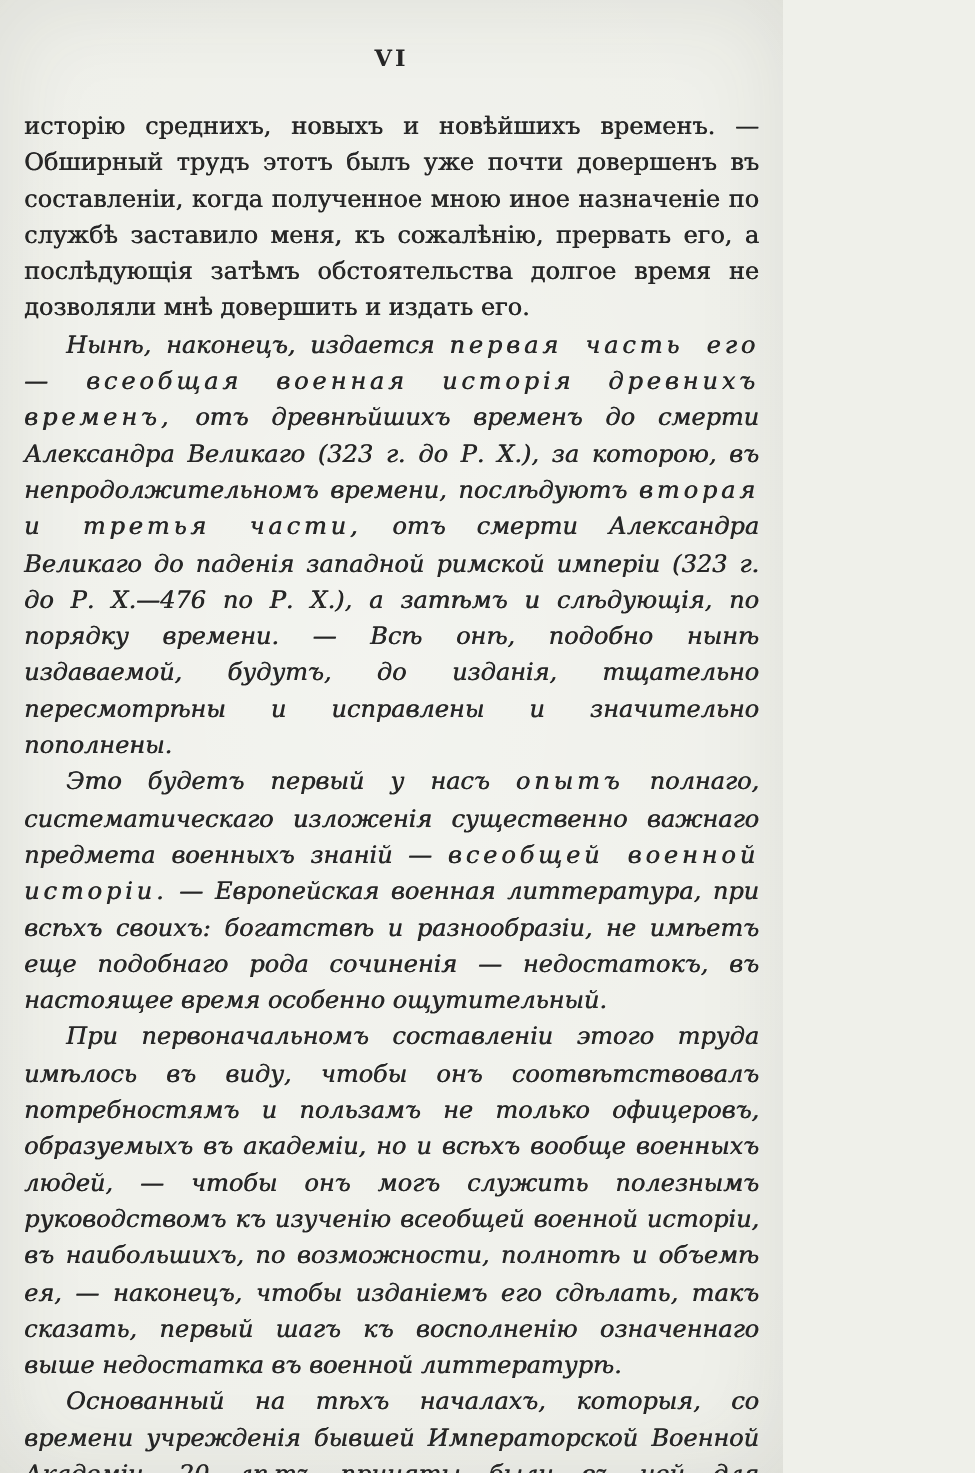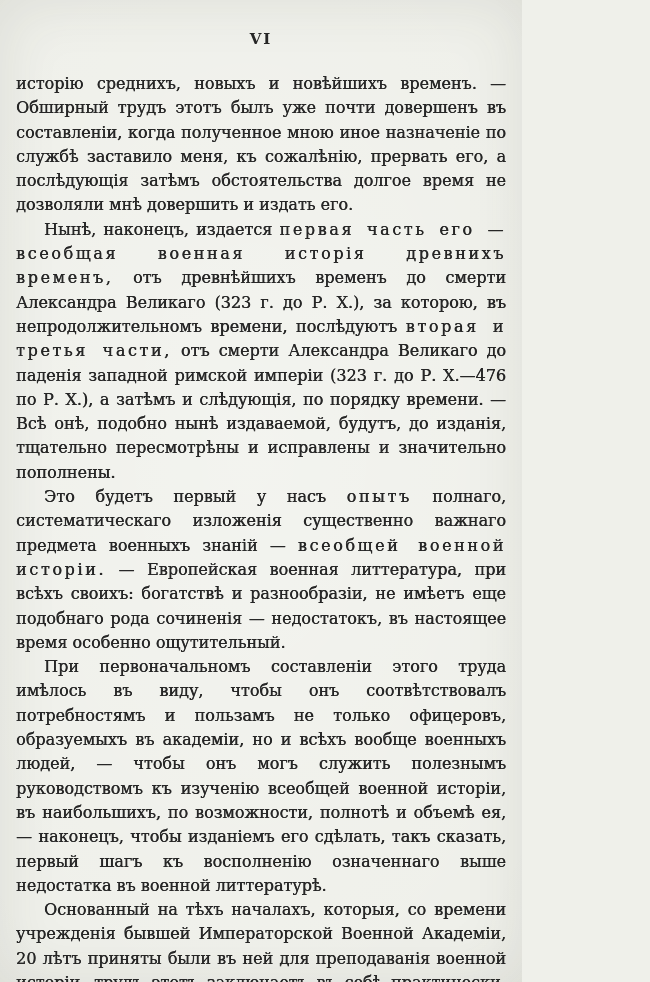--- a/index.html
+++ b/index.html
@@ -54,20 +54,21 @@
     line-height: 24.3px;
     text-align: justify;
     text-shadow: 0.35px 0 0 currentColor; 
   }
   .para {
     margin: 0;
     padding: 0;
   }
   .para.indent {
     text-indent: 28px;
+    font-style: italic;
   }
   .spaced {
     
     letter-spacing: 2.6px;
     word-spacing: 3px;
   }
 </style>
 </head>
 <body>
 

